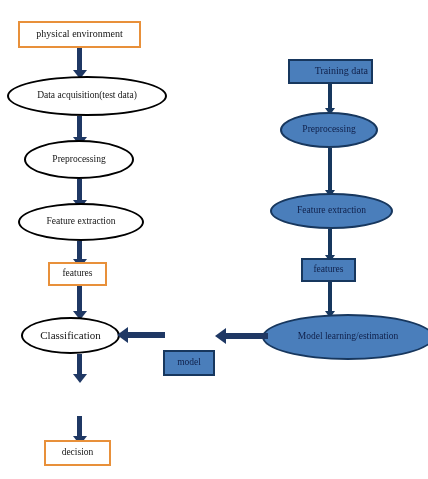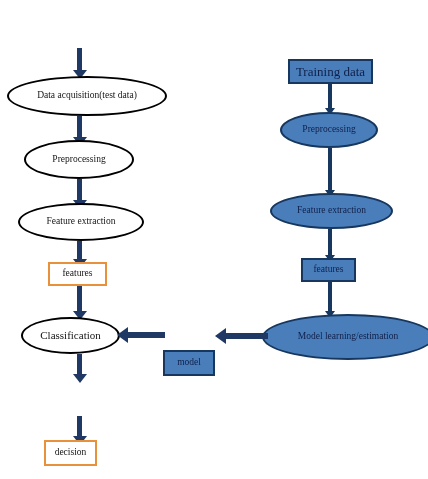--- a/index.html
+++ b/index.html
@@ -101,20 +101,23 @@
     border-top: 8px solid transparent;
     border-bottom: 8px solid transparent;
     border-right: 11px solid #1F3864;
   }
 </style>
 </head>
 <body>
 
 <div id="canvas">
 
+  <div class="node box-orange" style="left:18px; top:21px; width:123px; height:27px; font-size:10px;">
+    <span class="lbl">physical environment</span>
+  </div>
 
   <div class="conn" style="left:0;top:0;">
     <div class="v-shaft" style="left:77px; top:48px; height:24px;"></div>
     <div class="v-head" style="left:72.5px; top:70px;"></div>
   </div>
 
   <div class="node ell-orange" style="left:7px; top:76px; width:160px; height:40px; font-size:9.5px;">
     <span class="lbl">Data acquisition(test data)</span>
   </div>
 
@@ -158,25 +161,25 @@
     <div class="v-shaft" style="left:77px; top:354px; height:22px;"></div>
     <div class="v-head" style="left:72.5px; top:374px;"></div>
   </div>
 
 
   <div class="conn" style="left:0;top:0;">
     <div class="v-shaft" style="left:77px; top:416px; height:22px;"></div>
     <div class="v-head" style="left:72.5px; top:436px;"></div>
   </div>
 
-  <div class="node box-orange" style="left:44px; top:440px; width:53px; height:26px; font-size:9.5px;">
+  <div class="node box-orange" style="left:44px; top:440px; width:67px; height:26px; font-size:9.5px;">
     <span class="lbl">decision</span>
   </div>
 
-  <div class="node box-blue" style="left:288px; top:59px; width:85px; height:25px; font-size:13px;">
+  <div class="node box-blue" style="left:288px; top:59px; width:85px; height:25px; font-size:10px;text-align:right;">
     <span class="lbl">Training data</span>
   </div>
 
   <div class="conn" style="left:0;top:0;">
     <div class="v-line" style="left:328px; top:84px; height:26px;"></div>
     <div class="v-head-sm" style="left:325px; top:108px;"></div>
   </div>
 
   <div class="node ell-blue" style="left:280px; top:112px; width:98px; height:36px; font-size:9.5px;">
     <span class="lbl">Preprocessing</span>

